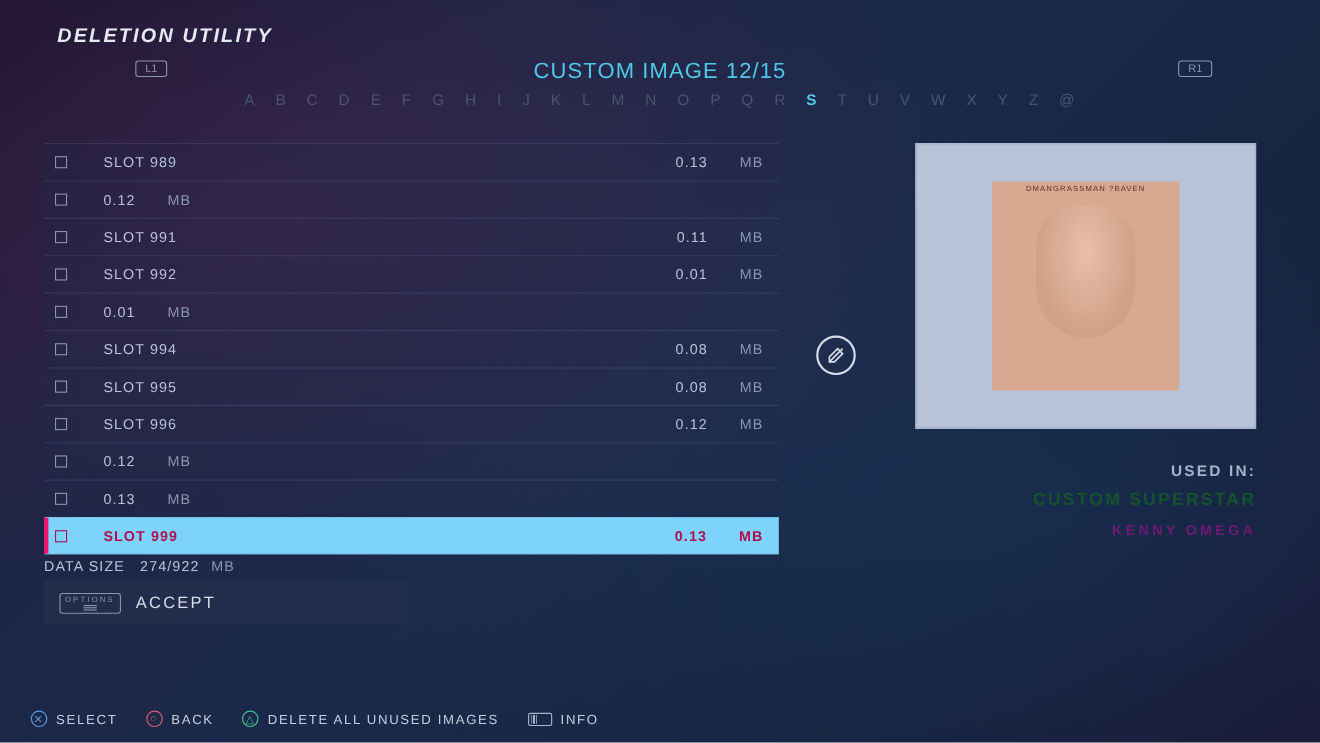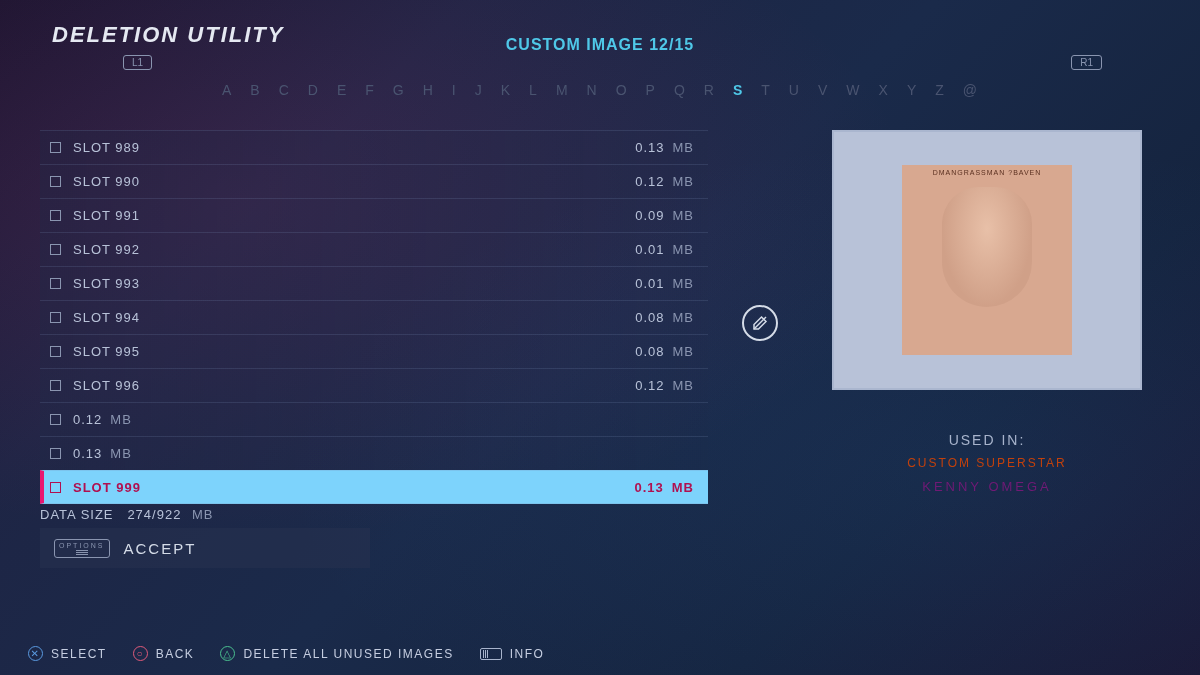--- a/index.html
+++ b/index.html
@@ -7,33 +7,34 @@
   width: 1200px; height: 675px; overflow: hidden;
   background: linear-gradient(135deg, #1a1530 0%, #1e2545 25%, #1a2a4a 50%, #15243f 75%, #1a1835 100%);
   position: relative; color: #c5cde0;
 }
 body::before {
   content: ""; position: absolute; inset: 0;
   background: radial-gradient(ellipse at 20% 30%, rgba(200,50,120,0.15) 0%, transparent 50%),
               radial-gradient(ellipse at 80% 70%, rgba(50,120,200,0.1) 0%, transparent 50%);
   pointer-events: none;
 }
-.title { position: absolute; top: 22px; left: 52px; font-size: 22px; font-weight: 600; letter-spacing: 2px; color: #e5e9f2; font-style: italic; }
+.title { position: absolute; top: 22px; left: 52px; font-size: 18px; font-weight: 600; letter-spacing: 2px; color: #e5e9f2; font-style: italic; }
 .shoulder { position: absolute; top: 55px; font-size: 10px; color: #8a95b0; border: 1px solid #8a95b0; border-radius: 3px; padding: 1px 8px; }
 .shoulder.left { left: 98px; margin-left: 25px; }
 .shoulder.right { right: 98px; }
-.tab-label { position: absolute; top: 36px; left: 50%; transform: translateX(-50%); font-size: 16px; font-weight: 700; color: #4fc8e8; letter-spacing: 1px; }
+.tab-label { position: absolute; top: 54px; left: 50%; transform: translateX(-50%); font-size: 20px; font-weight: 400; color: #4fc8e8; letter-spacing: 1px; }
 .alpha { position: absolute; top: 82px; left: 50%; transform: translateX(-50%); display: flex; gap: 18px; font-size: 14px; color: #4a5470; letter-spacing: 1px; }
 .alpha span.active { color: #4fc8e8; font-weight: 700; }
 .list { position: absolute; top: 130px; left: 40px; width: 668px; }
 .row {
   height: 34px; display: flex; align-items: center; padding: 0 14px 0 10px;
   border-top: 1px solid rgba(120,140,180,0.2); font-size: 13px; letter-spacing: 1px;
   background: linear-gradient(90deg, rgba(30,40,70,0.3), rgba(30,40,70,0.1));
   color: #b8c2d8;
+  gap: 21px;
 }
 .row:last-of-type { border-bottom: 1px solid rgba(120,140,180,0.2); }
 .row.selected {
   background: #7dd3fc; color: #b01050; font-weight: 700;
   border-left: 4px solid #e81870; padding-left: 6px;
 }
 .chk { width: 11px; height: 11px; border: 1px solid #8a95b0; margin-right: 12px; flex-shrink: 0; }
 .row.selected .chk { border-color: #b01050; }
 .slot-name { flex: 1; }
 .size-val { margin-right: 8px; }
@@ -66,22 +67,22 @@
 .face-thumb {
   width: 170px; height: 190px; background: #d8a890;
   display: flex; flex-direction: column; align-items: center; justify-content: flex-start;
   font-size: 7px; color: #5a3020; letter-spacing: 1px; padding-top: 4px; position: relative;
 }
 .face-thumb::after {
   content: ""; position: absolute; top: 22px; width: 90px; height: 120px;
   background: radial-gradient(ellipse at 50% 35%, #e8c0a8 0%, #d0a088 70%);
   border-radius: 45px 45px 55px 55px;
 }
-.used { margin-top: 38px; text-align: center; font-size: 14px; letter-spacing: 2px; color: #a8b4cc; line-height: 1.8; }
-.used .line2 { font-size: 12px; color: #c2410c; }
+.used { margin-top: 26px; text-align: right; font-size: 14px; letter-spacing: 2px; color: #a8b4cc; line-height: 1.8; font-weight: bold; }
+.used .line2 { font-size: 16px; color: #14532d; }
 .used .line3 { font-size: 13px; color: #701a75; letter-spacing: 3px; }
 .footer { position: absolute; bottom: 14px; left: 28px; display: flex; gap: 26px; align-items: center; font-size: 12px; letter-spacing: 1.5px; color: #c5cde0; }
 .footer .item { display: flex; align-items: center; gap: 8px; }
 .btn-glyph { width: 15px; height: 15px; border: 1.5px solid; border-radius: 50%; display: flex; align-items: center; justify-content: center; font-size: 10px; }
 .g-x { color: #5a9ae0; border-color: #5a9ae0; }
 .g-o { color: #e05a7a; border-color: #e05a7a; }
 .g-t { color: #4ac090; border-color: #4ac090; }
 .g-tp { width: 22px; height: 12px; border: 1.5px solid #a8b4cc; border-radius: 2px; position: relative; }
 .g-tp::before { content: ""; position: absolute; left: 2px; top: 1px; bottom: 1px; width: 5px; background: repeating-linear-gradient(90deg,#a8b4cc 0 1px,transparent 1px 2px); }
 </style>
@@ -124,39 +125,37 @@
 
 <div class="list" id="slot-list">
     <div class="row">
       <span class="chk"></span>
       <span class="slot-name">SLOT 989</span>
       <span class="size-val">0.13</span>
       <span class="size-unit">MB</span>
     </div>
     <div class="row">
       <span class="chk"></span>
-      <span class="slot-name">SLOT 990</span>
       <span class="size-val">0.12</span>
       <span class="size-unit">MB</span>
     </div>
     <div class="row">
       <span class="chk"></span>
       <span class="slot-name">SLOT 991</span>
-      <span class="size-val">0.09</span>
+      <span class="size-val">0.11</span>
       <span class="size-unit">MB</span>
     </div>
     <div class="row">
       <span class="chk"></span>
       <span class="slot-name">SLOT 992</span>
       <span class="size-val">0.01</span>
       <span class="size-unit">MB</span>
     </div>
     <div class="row">
       <span class="chk"></span>
-      <span class="slot-name">SLOT 993</span>
       <span class="size-val">0.01</span>
       <span class="size-unit">MB</span>
     </div>
     <div class="row">
       <span class="chk"></span>
       <span class="slot-name">SLOT 994</span>
       <span class="size-val">0.08</span>
       <span class="size-unit">MB</span>
     </div>
     <div class="row">

